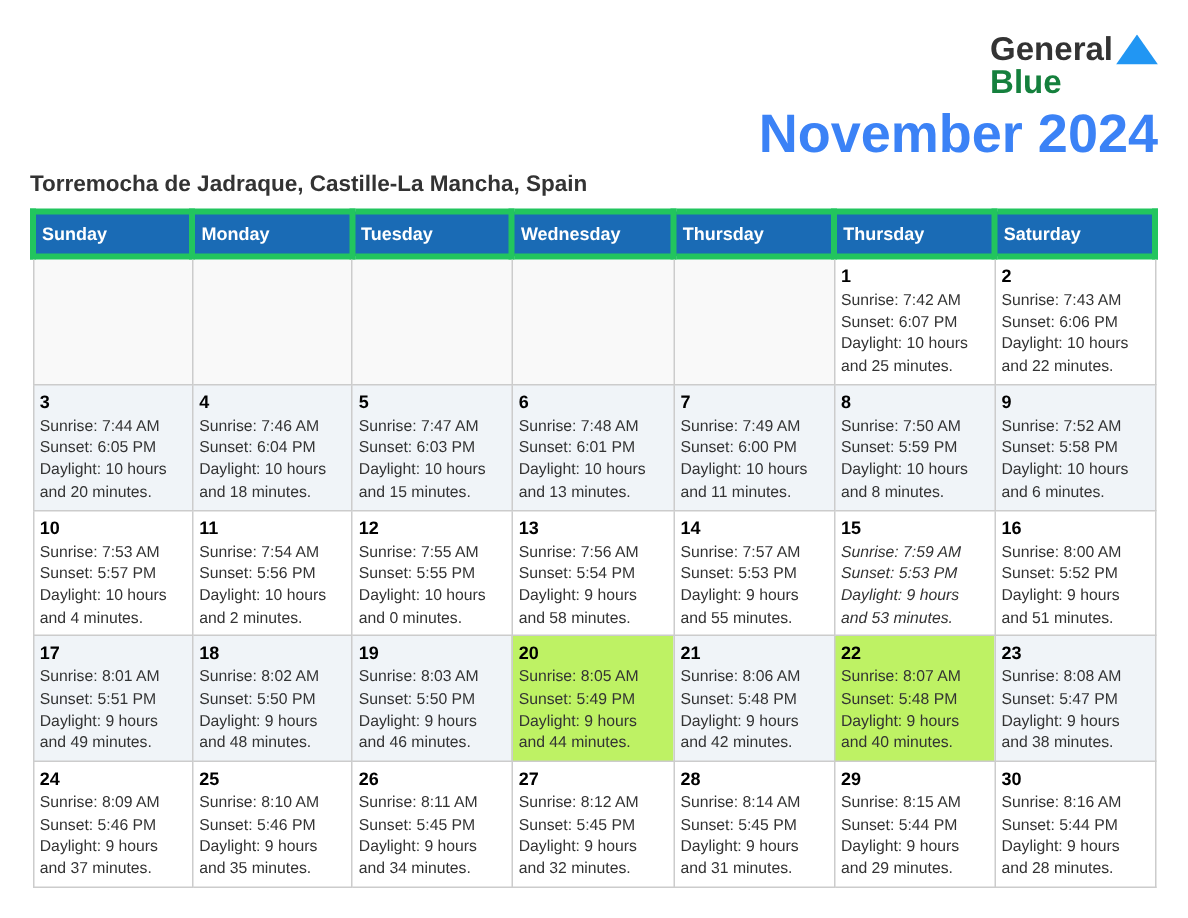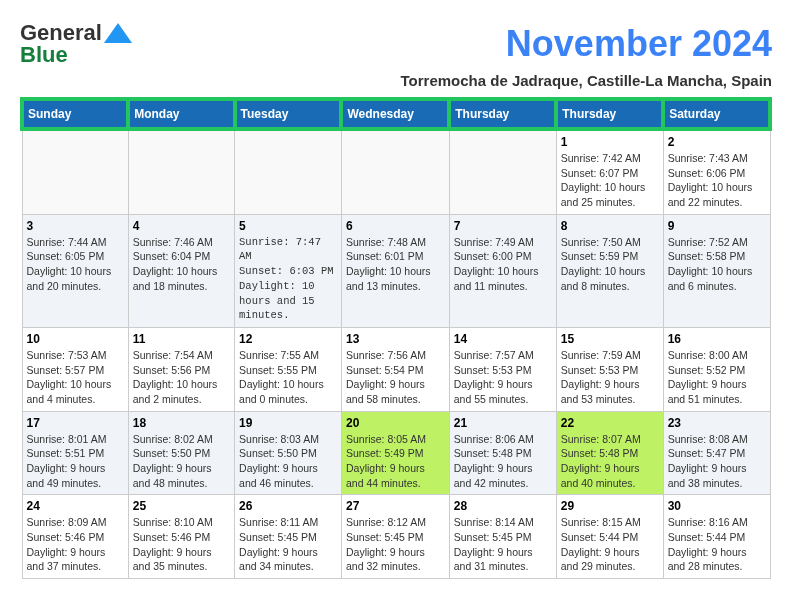--- a/index.html
+++ b/index.html
@@ -5,32 +5,33 @@
     * { margin: 0; padding: 0; box-sizing: border-box; }
     body {
       font-family: Arial, sans-serif;
       background: #fff;
       width: 792px;
       min-height: 612px;
       padding: 20px;
     }
     .header {
       display: flex;
-      align-items: center;
+      align-items: flex-end;
       justify-content: space-between;
       margin-bottom: 4px;
+      flex-direction: column;
     }
     .month-title {
       font-size: 36px;
       font-weight: bold;
       color: #3b82f6;
       text-align: right;
     }
     .subtitle {
-      text-align: right;
+      text-align: left;
       font-size: 15px;
       font-weight: bold;
       color: #333;
       margin-bottom: 8px;
     }
     .calendar {
       width: 100%;
       border-collapse: collapse;
       font-size: 11px;
     }
@@ -136,21 +137,21 @@
 Daylight: 10 hours and 20 minutes.</div>
         </td>
         <td style="background: rgb(240, 244, 248);">
           <div class="day-number">4</div>
           <div class="day-info" style="white-space: pre-line;">Sunrise: 7:46 AM
 Sunset: 6:04 PM
 Daylight: 10 hours and 18 minutes.</div>
         </td>
         <td style="background: rgb(240, 244, 248);">
           <div class="day-number">5</div>
-          <div class="day-info" style="white-space: pre-line; font-family: Liberation Mono, monospace;">Sunrise: 7:47 AM
+          <div class="day-info" style="white-space: pre-line;">Sunrise: 7:47 AM
 Sunset: 6:03 PM
 Daylight: 10 hours and 15 minutes.</div>
         </td>
         <td style="background: rgb(240, 244, 248);">
           <div class="day-number">6</div>
           <div class="day-info" style="white-space: pre-line;">Sunrise: 7:48 AM
 Sunset: 6:01 PM
 Daylight: 10 hours and 13 minutes.</div>
         </td>
         <td style="background: rgb(240, 244, 248);">
@@ -198,21 +199,21 @@
 Daylight: 9 hours and 58 minutes.</div>
         </td>
         <td>
           <div class="day-number">14</div>
           <div class="day-info" style="white-space: pre-line;">Sunrise: 7:57 AM
 Sunset: 5:53 PM
 Daylight: 9 hours and 55 minutes.</div>
         </td>
         <td>
           <div class="day-number">15</div>
-          <div class="day-info" style="white-space: pre-line;">Sunrise: 7:59 AM
+          <div class="day-info" style="white-space: pre-line; font-style: italic;">Sunrise: 7:59 AM
 Sunset: 5:53 PM
 Daylight: 9 hours and 53 minutes.</div>
         </td>
         <td>
           <div class="day-number">16</div>
           <div class="day-info" style="white-space: pre-line;">Sunrise: 8:00 AM
 Sunset: 5:52 PM
 Daylight: 9 hours and 51 minutes.</div>
         </td>
       </tr>

